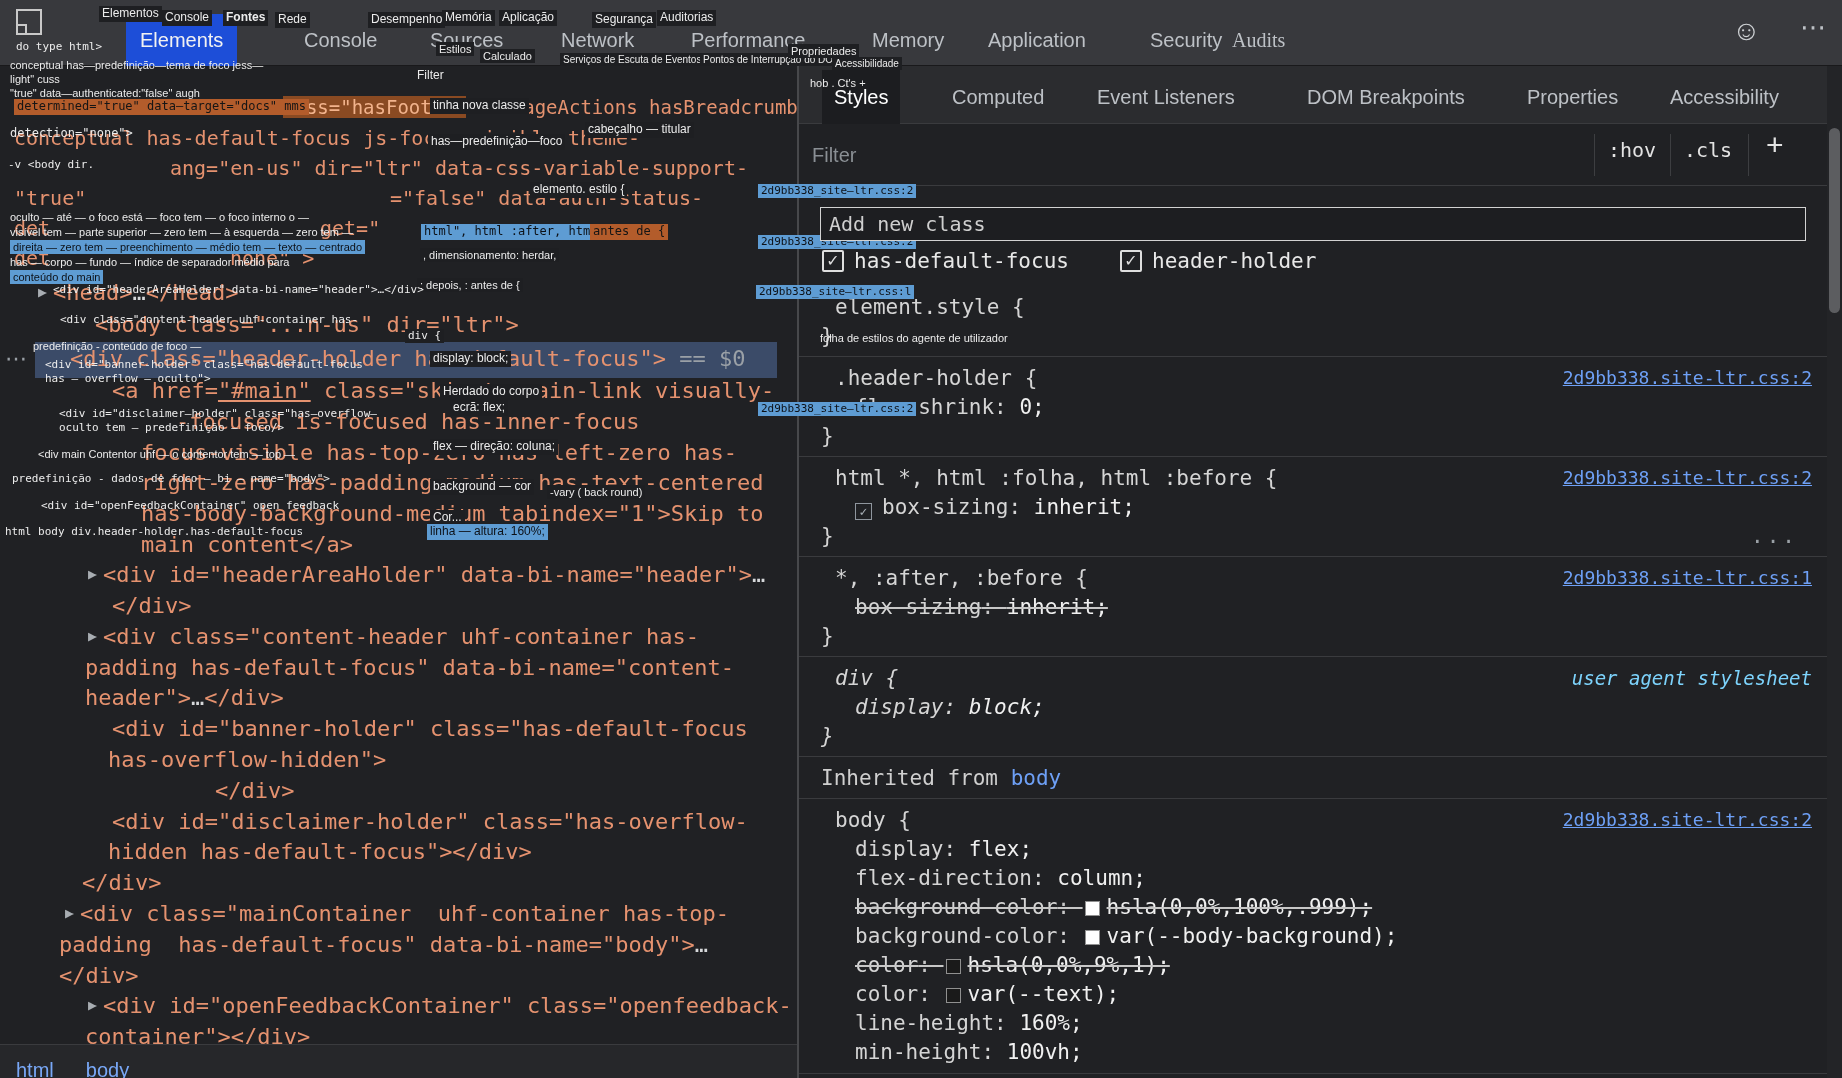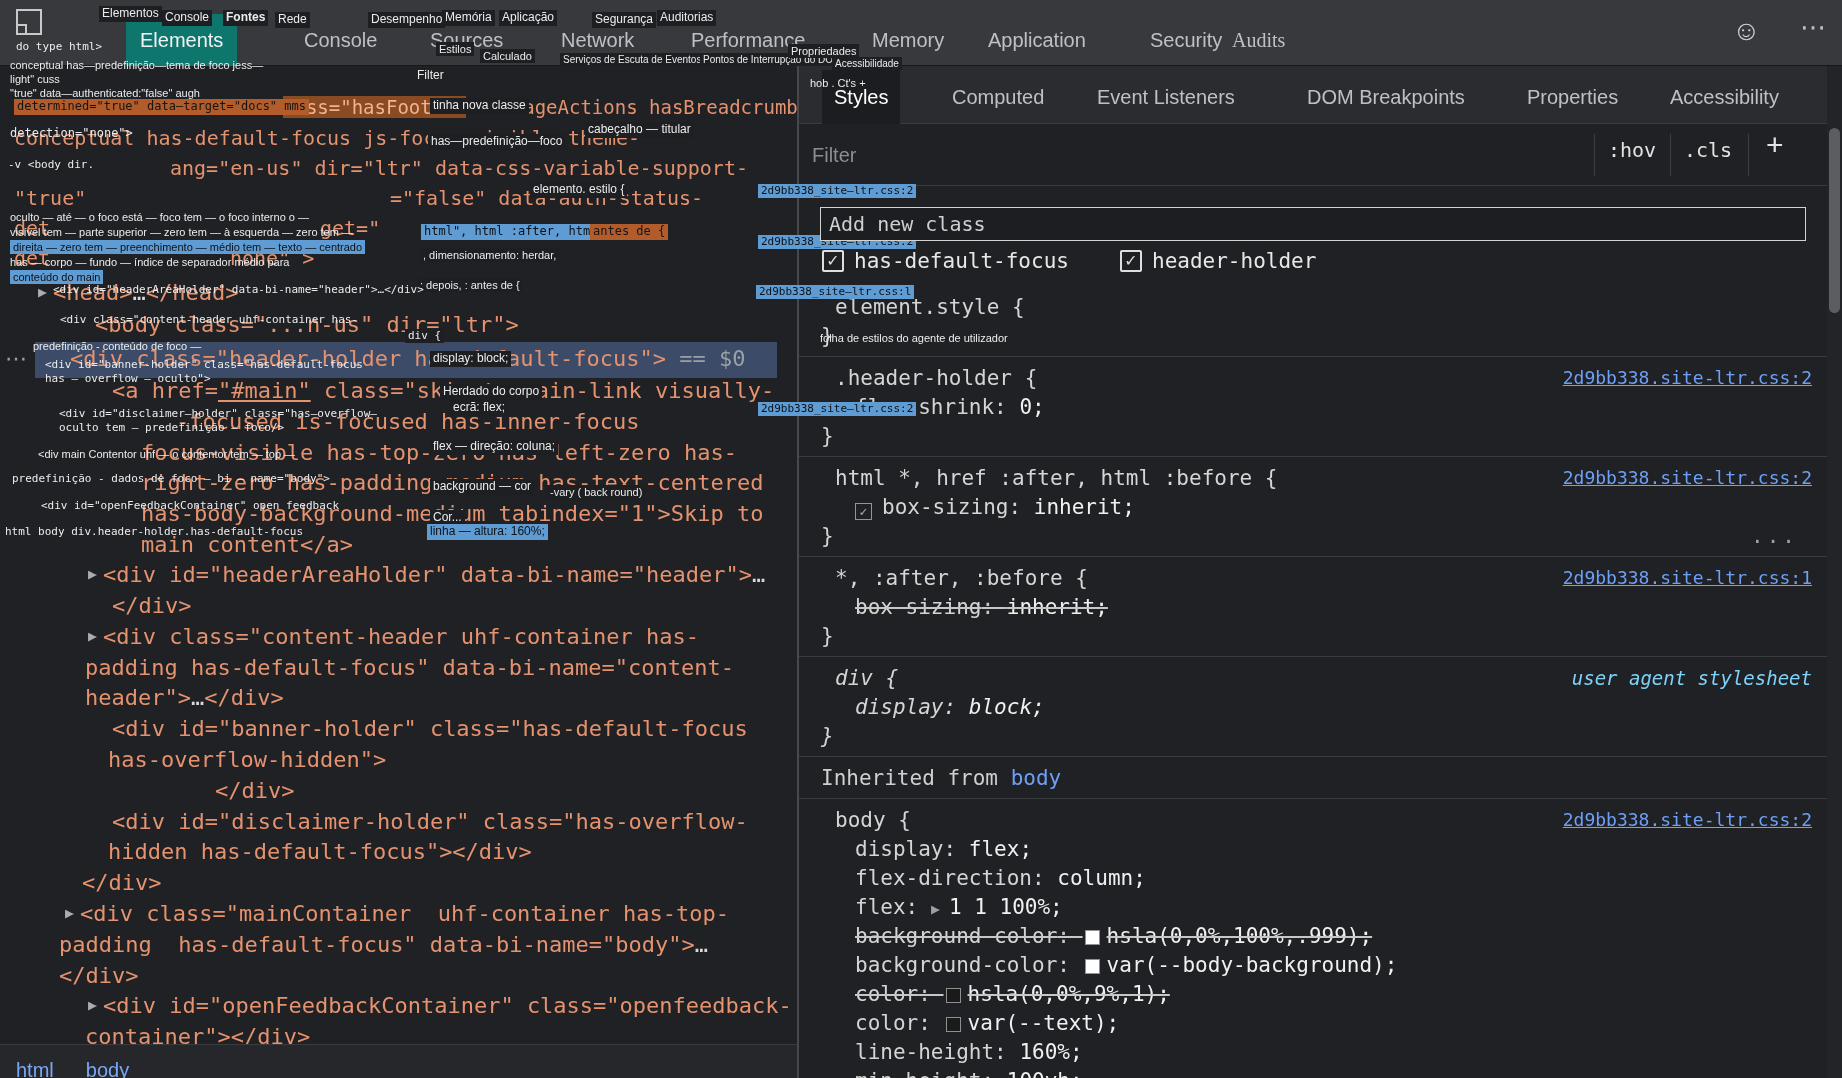--- a/index.html
+++ b/index.html
@@ -2,21 +2,21 @@
 <html><head>
 <meta charset="utf-8">
 <style>
   *{margin:0;padding:0;box-sizing:border-box}
   html,body{width:1842px;height:1078px}
   body{position:relative;background:#202124;overflow:hidden;font-family:"Liberation Sans",sans-serif;color:#d5d5d5}
 
   
   #toolbar{position:absolute;left:0;top:0;width:1842px;height:66px;background:#38393d;border-bottom:1px solid #19191b;z-index:2}
   .tb-tab{position:absolute;top:14px;height:52px;line-height:52px;padding:0 14px;font-size:20px;color:#bdc1c6;z-index:4;cursor:default;white-space:pre}
-  .tb-tab.active{background:#0f766e;color:#f2f2f2}
+  .tb-tab.active{background:#1d4ed8;color:#f2f2f2}
   #device-icon{position:absolute;left:16px;top:9px;width:26px;height:26px;border:2px solid #c9c9c9;z-index:4}
   #device-icon i{position:absolute;left:-2px;bottom:-2px;width:11px;height:11px;border:2px solid #c9c9c9;background:#38393d;display:block}
   #smiley{position:absolute;left:1732px;top:15px;font-size:28px;color:#cdd0d3;z-index:4}
   #kebab{position:absolute;left:1800px;top:12px;font-size:26px;color:#bdc1c6;z-index:4}
 
   
   #vdivider{position:absolute;left:797px;top:66px;width:2px;height:1012px;background:#47484b;z-index:3}
   #tabstrip{position:absolute;left:799px;top:66px;width:1043px;height:58px;background:#2b2c2f;border-bottom:1px solid #3a3b3e;z-index:2}
   .st-tab{position:absolute;top:70px;height:54px;line-height:54px;padding:0 12px;font-size:20px;color:#bdc1c6;z-index:4;white-space:pre}
   .st-tab.active{background:#1c1d20;color:#fff}
@@ -119,21 +119,21 @@
       <div class="rsel">element.style {</div>
       <div class="rclose"><span>}</span></div>
     </div>
     <div class="rule">
       <div class="rsel">.header-holder {</div>
       <span class="rlink">2d9bb338.site-ltr.css:2</span>
       <div class="prop"><span class="pname">flex-shrink</span><span>: </span><span class="pval">0;</span></div>
       <div class="rclose"><span>}</span></div>
     </div>
     <div class="rule">
-      <div class="rsel">html *, href :after, html :before {</div>
+      <div class="rsel">html *, html :folha, html :before {</div>
       <span class="rlink">2d9bb338.site-ltr.css:2</span>
       <div class="prop"><span class="pchk">✓</span><span class="pname">box-sizing</span><span>: </span><span class="pval">inherit;</span></div>
       <div class="rclose"><span>}</span><span class="more">...</span></div>
     </div>
     <div class="rule">
       <div class="rsel">*, :after, :before {</div>
       <span class="rlink">2d9bb338.site-ltr.css:1</span>
       <div class="prop strike"><span class="pname">box-sizing</span><span>: </span><span class="pval">inherit;</span></div>
       <div class="rclose"><span>}</span></div>
     </div>
@@ -142,21 +142,20 @@
       <span class="ua">user agent stylesheet</span>
       <div class="prop"><span class="pname">display</span><span>: </span><span class="pval">block;</span></div>
       <div class="rclose"><span>}</span></div>
     </div>
     <div class="sect"><span>Inherited from </span><span class="blue">body</span></div>
     <div class="rule">
       <div class="rsel">body {</div>
       <span class="rlink">2d9bb338.site-ltr.css:2</span>
       <div class="prop"><span class="pname">display</span><span>: </span><span class="pval">flex;</span></div>
       <div class="prop"><span class="pname">flex-direction</span><span>: </span><span class="pval">column;</span></div>
-      <div class="prop"><span class="pname">flex</span><span>: </span><span class="ptri">▶ </span><span class="pval">1 1 100%;</span></div>
       <div class="prop strike"><span class="pname">background-color</span><span>: </span><span class="swatch" style="background: rgb(255, 255, 255);"></span><span class="pval">hsla(0,0%,100%,.999);</span></div>
       <div class="prop"><span class="pname">background-color</span><span>: </span><span class="swatch" style="background: rgb(255, 255, 255);"></span><span class="pval">var(--body-background);</span></div>
       <div class="prop strike"><span class="pname">color</span><span>: </span><span class="swatch" style="background: rgb(26, 26, 26);"></span><span class="pval">hsla(0,0%,9%,1);</span></div>
       <div class="prop"><span class="pname">color</span><span>: </span><span class="swatch" style="background: rgb(26, 26, 26);"></span><span class="pval">var(--text);</span></div>
       <div class="prop"><span class="pname">line-height</span><span>: </span><span class="pval">160%;</span></div>
       <div class="prop"><span class="pname">min-height</span><span>: </span><span class="pval">100vh;</span></div>
     </div>
   </div>
 
 <div id="gutterdots">⋯</div>

